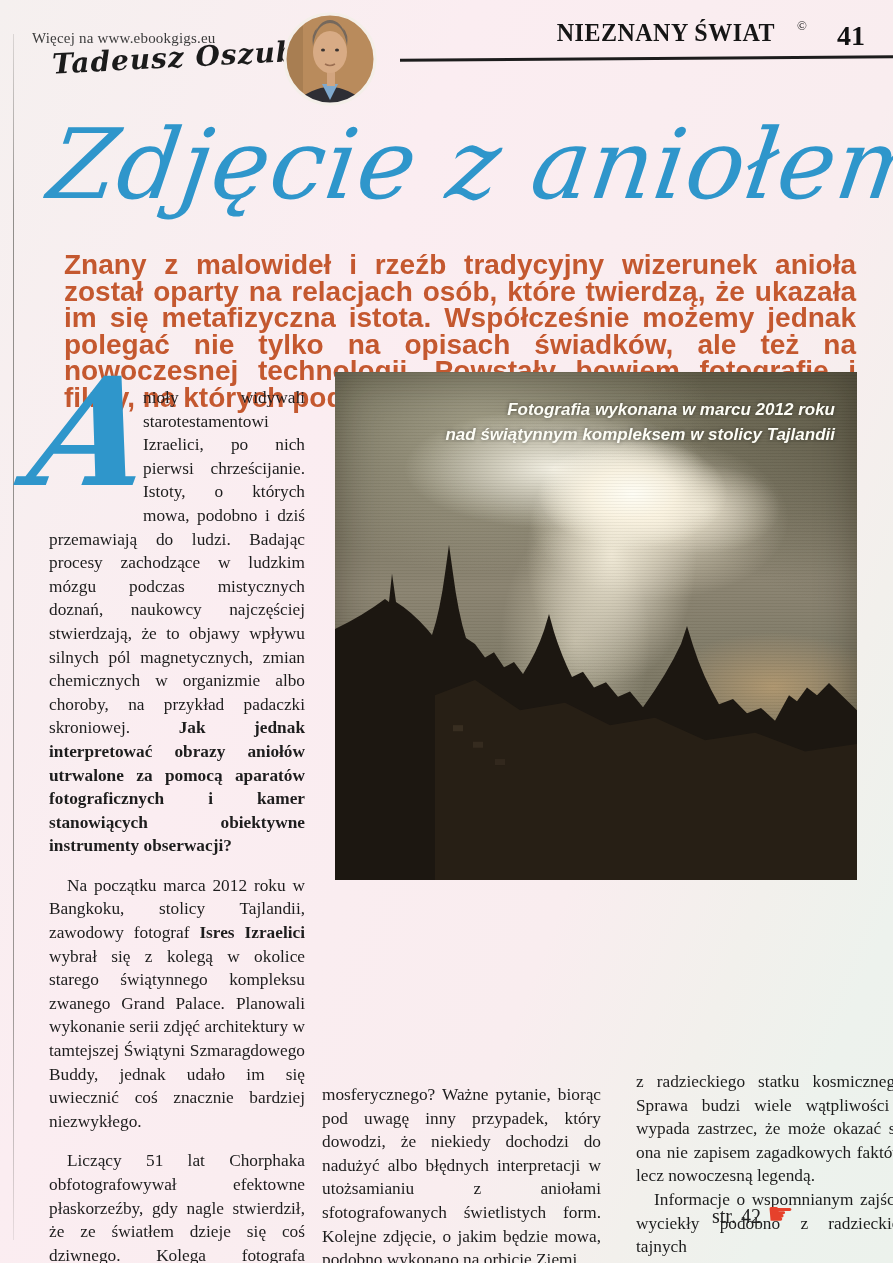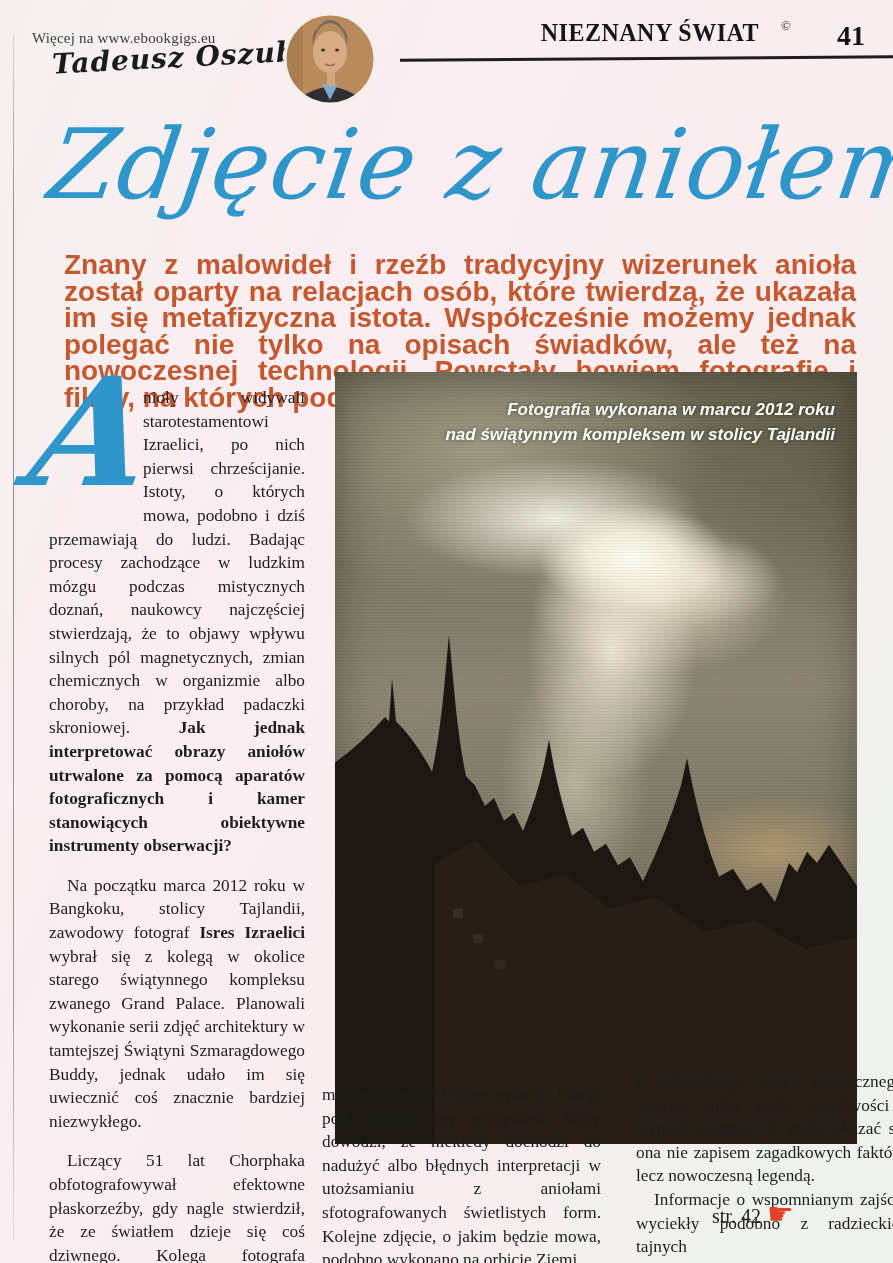--- a/index.html
+++ b/index.html
@@ -15,21 +15,21 @@
   .watermark{position:absolute; left:12px; top:30px; font-family:"Liberation Serif",serif;
     font-size:15px; color:#3c3c3c; letter-spacing:.2px;margin-left:20px;}
   .signature{position:absolute; left:52px; top:40px; font-family:"DejaVu Serif",serif;
     font-style:italic; font-weight:bold; font-size:28px; color:#1b1b1b;
     transform:rotate(-3deg); letter-spacing:1px;}
   .portrait{position:absolute; left:283px; top:12px; width:94px; height:94px;}
   .masthead-block{position:absolute; right:28px; top:20px; display:flex; align-items:flex-start; gap:22px;}
   .masthead{font-family:"Liberation Serif",serif; font-weight:bold; font-size:24px;
     letter-spacing:.5px; color:#161616; transform:scaleY(1.05);}
   .copyright{font-size:13px; color:#222; position:relative; top:-2px;}
-  .issue-no{font-family:"Liberation Serif",serif; font-weight:bold; font-size:28px; color:#111; margin-left:24px;}
+  .issue-no{font-family:"Liberation Serif",serif; font-weight:bold; font-size:28px; color:#111; margin-left:8px;}
   .header-rule{position:absolute; left:400px; width:493px; top:57px; height:2.5px;
     background:#1d1d1d; transform:rotate(-.4deg);}
   
   .article-title{position:absolute; left:50px; top:112px; width:815px; text-align:center;
     font-family:"DejaVu Serif",serif; font-style:italic; font-size:97px; line-height:1.1;
     color:#2f96cb; transform:skewX(-8deg); letter-spacing:1px; white-space:nowrap;}
   .lead{position:absolute; left:64px; top:252px; width:792px;
     font-family:"Liberation Sans",sans-serif; font-weight:bold; font-size:28px;
     line-height:26.5px; color:#c4582f; text-align:justify;}
   
@@ -41,21 +41,21 @@
   .dropcap{float:left; width:110px; height:138px; font-family:"DejaVu Serif",serif;
     font-style:italic; font-weight:bold; font-size:150px; line-height:125px;
     color:#2f96cb; transform:skewX(-10deg); text-align:center;}
   .subhead{margin:14px 0 10px 0; padding-left:26px; font-family:"Liberation Sans",sans-serif;
     font-weight:bold; font-size:20.5px; line-height:1.3; color:#1e97d0; text-align:left;}
   .col-mid{position:absolute; left:322px; top:1083px; width:279px;}
   .col-right{position:absolute; left:636px; top:1070px; width:272px;}
   .col-mid p,.col-right p{margin:0;}
   .col-right p.indent{text-indent:18px;}
   
-  .photo{position:absolute; left:335px; top:372px; width:522px; height:772px; overflow:hidden;
+  .photo{position:absolute; left:335px; top:372px; width:522px; height:508px; overflow:hidden;
     box-shadow:inset 0 0 40px rgba(20,15,5,.35);
     background:
       repeating-linear-gradient(180deg, rgba(25,20,8,.05) 0 1px, rgba(255,255,255,.02) 1px 3px),
       radial-gradient(ellipse 95px 55px at 57% 24%, rgba(255,254,246,.98) 0%, rgba(255,248,230,.8) 45%, rgba(255,245,225,0) 100%),
       radial-gradient(ellipse 150px 60px at 42% 19%, rgba(253,250,238,.9) 0%, rgba(253,250,238,0) 100%),
       radial-gradient(ellipse 85px 130px at 53% 36%, rgba(250,243,224,.85) 0%, rgba(250,243,224,0) 100%),
       radial-gradient(ellipse 130px 80px at 62% 29%, rgba(249,240,219,.75) 0%, rgba(249,240,219,0) 100%),
       radial-gradient(ellipse 75px 120px at 46% 53%, rgba(240,233,210,.5) 0%, rgba(240,233,210,0) 100%),
       radial-gradient(ellipse 80px 45px at 70% 27%, rgba(250,243,225,.65) 0%, rgba(250,243,225,0) 100%),
       radial-gradient(ellipse 110px 55px at 84% 62%, rgba(216,176,120,.55) 0%, rgba(216,176,120,0) 100%),

